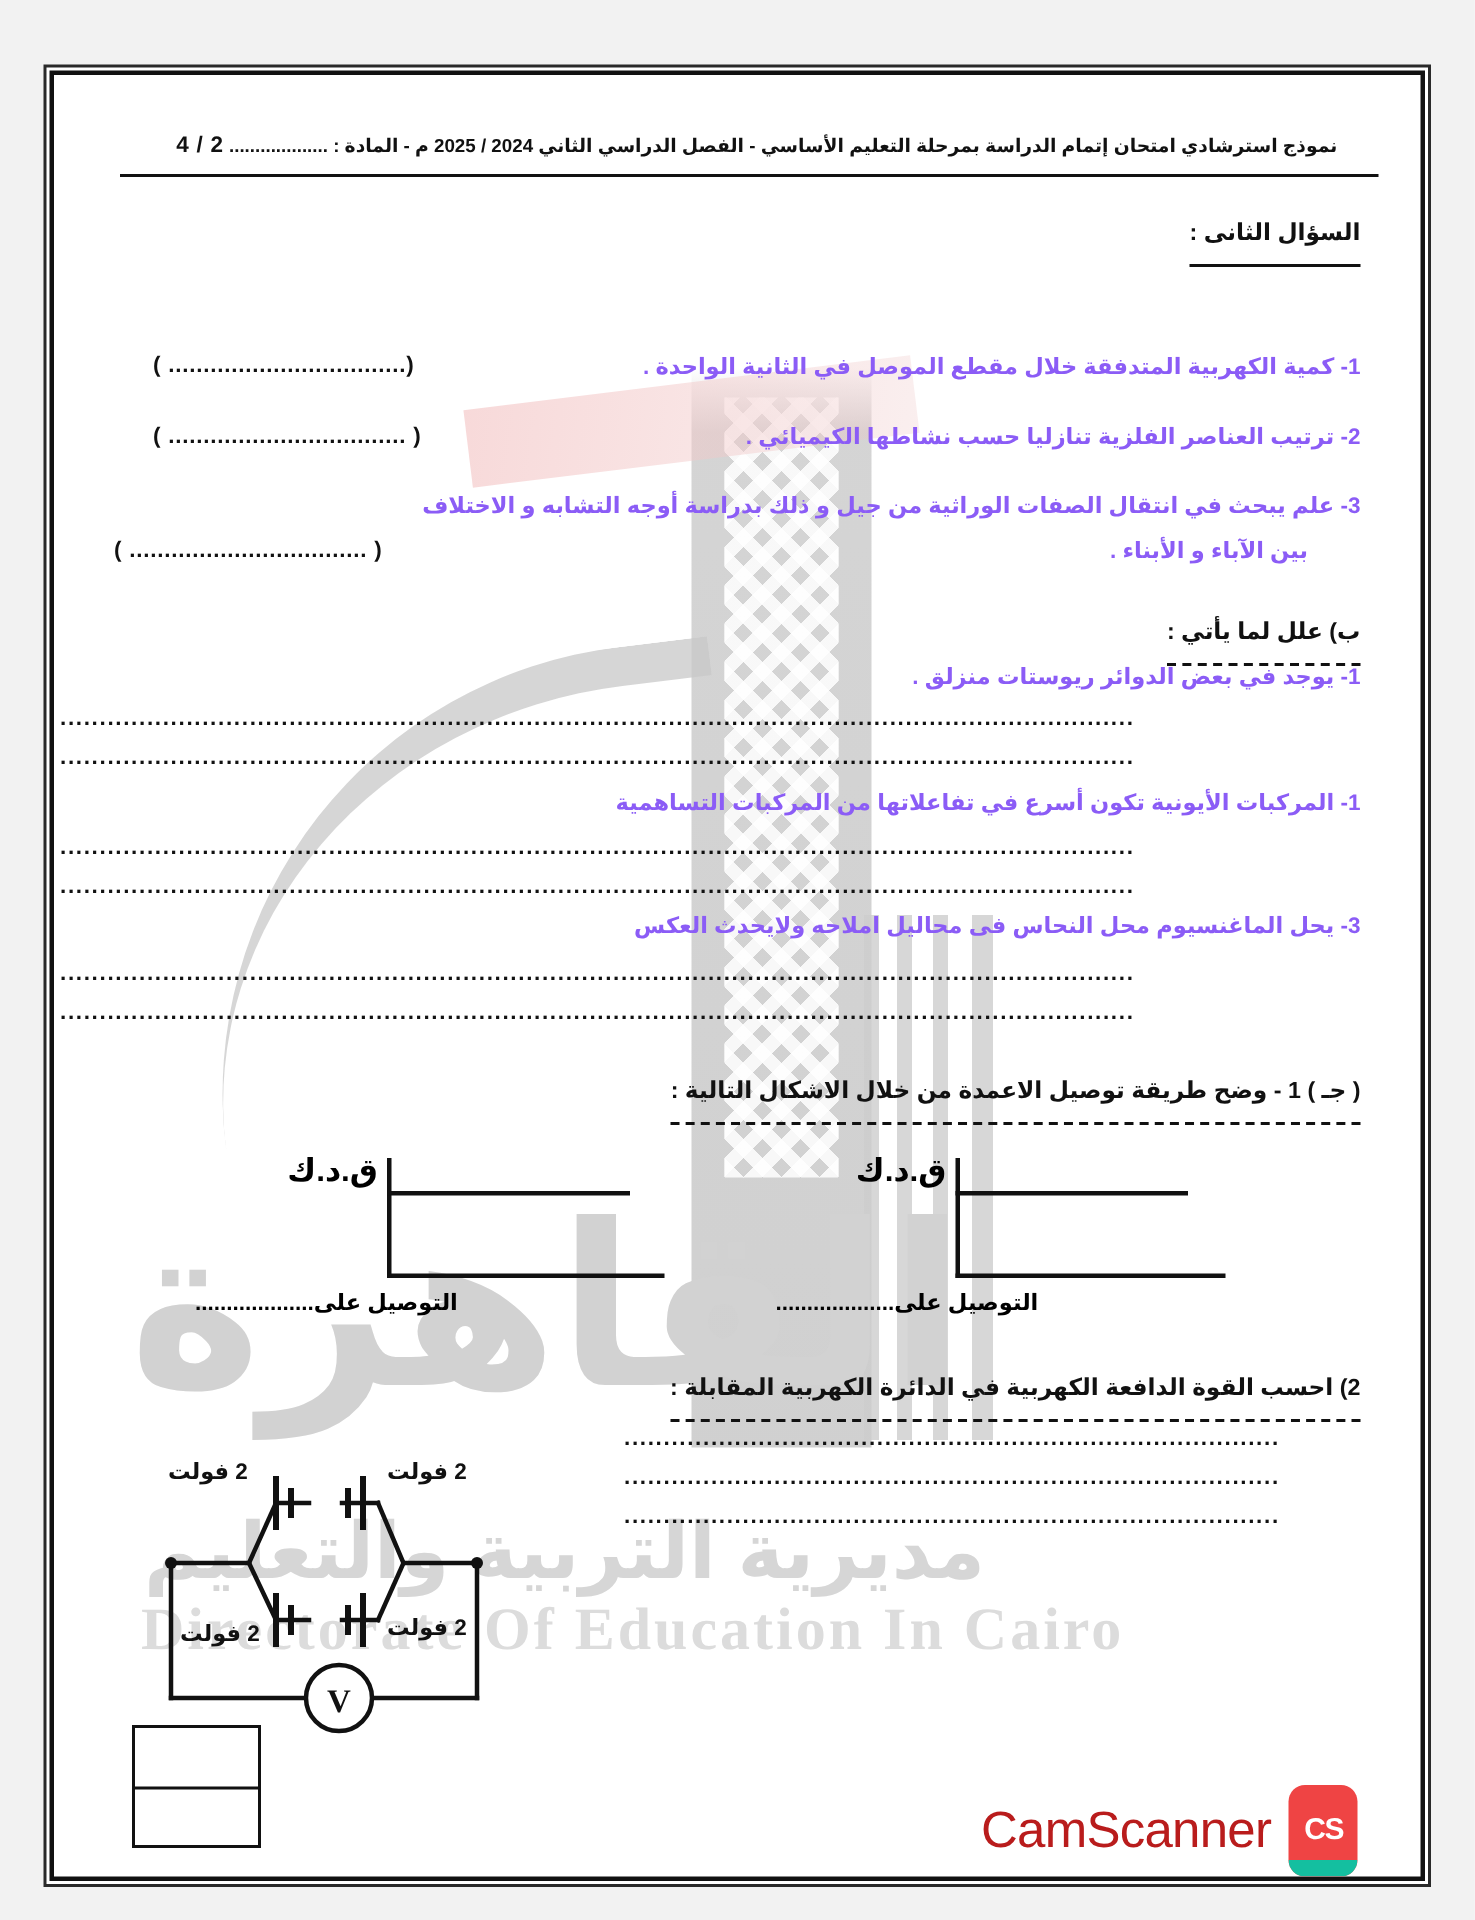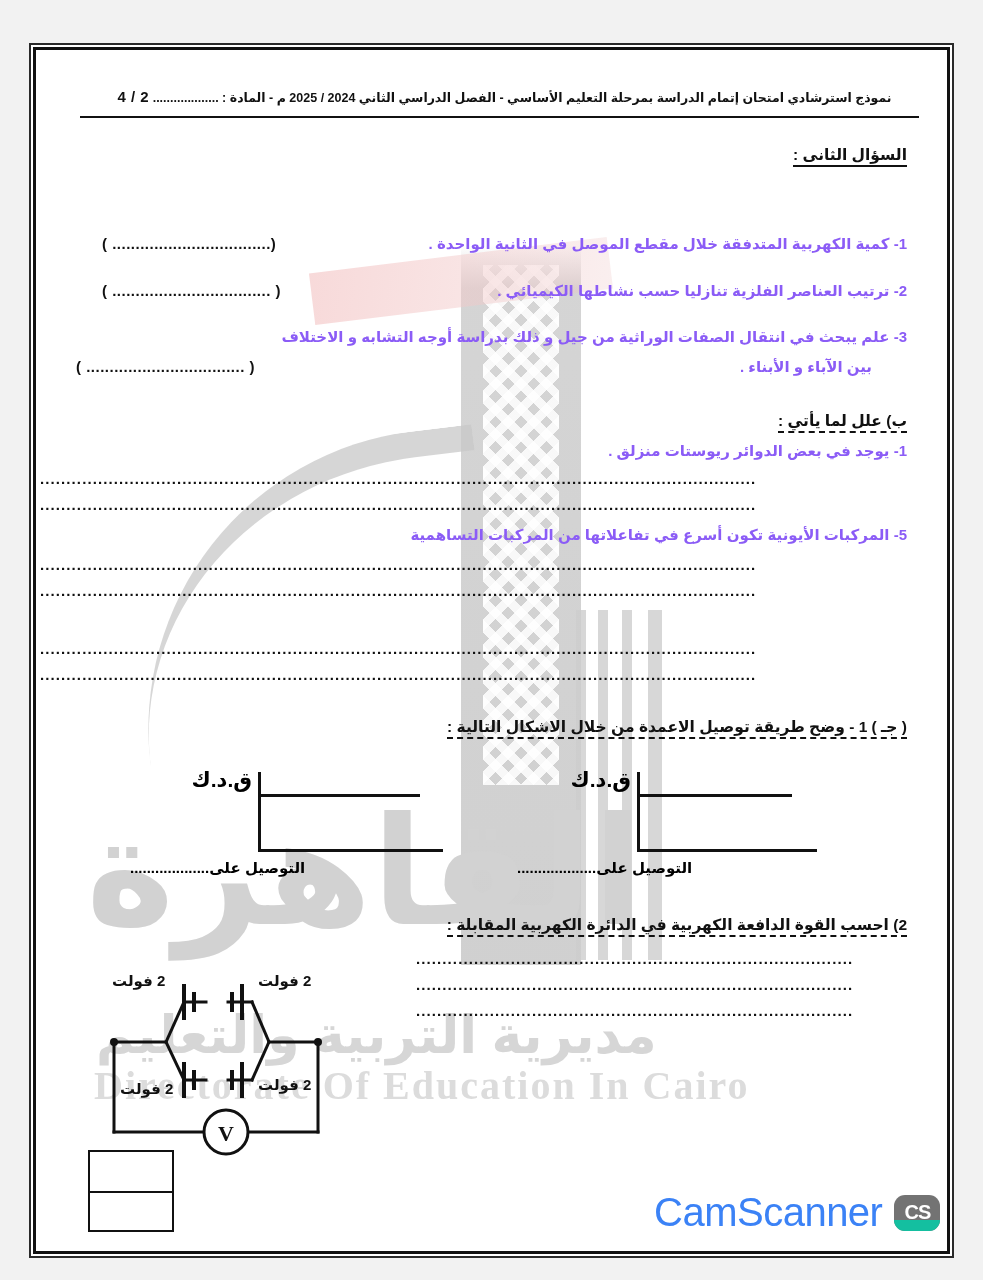--- a/index.html
+++ b/index.html
@@ -147,21 +147,21 @@
 
   
   .q-head {
     position: absolute;
     font-size: 15.5px;
     font-weight: bold;
     color: #111;
     direction: rtl;
     white-space: nowrap;
     border-bottom: 2px solid #111;
-    padding-bottom: 1px;
+    padding-bottom: 11px;
   }
   .q-head.dashed { border-bottom: 2px dashed #111; }
 
   .q-text {
     position: absolute;
     font-size: 15px;
     font-weight: bold;
     color: #8b5cf6;
     direction: rtl;
     white-space: nowrap;
@@ -255,44 +255,44 @@
   
   #camscanner {
     position: absolute;
     left: 618px;
     top: 1140px;
     display: flex;
     align-items: center;
     gap: 12px;
   }
   #cs-logo {
-    width: 46px; height: 36px;
+    width: 46px; height: 61px;
     border-radius: 11px;
-    background: #737373;
+    background: #ef4444;
     position: relative;
     overflow: hidden;
     display: flex; align-items: center; justify-content: center;
   }
   #cs-logo:after {
     content: "";
     position: absolute;
     left: 0; right: 0; bottom: 0; height: 11px;
     background: #14bfa0;
   }
   #cs-logo span {
     color: #fff;
     font-size: 20px;
     font-weight: bold;
     letter-spacing: -1px;
     z-index: 2;
     font-family: "Liberation Sans", sans-serif;
   }
   #cs-text {
-    font-size: 40px;
-    color: #3b82f6;
+    font-size: 34px;
+    color: #b91c1c;
     font-family: "Liberation Sans", sans-serif;
     letter-spacing: -.5px;
     direction: ltr;
   }
 </style>
 </head>
 <body>
 
 <div id="page">
 
@@ -328,24 +328,25 @@
       <div class="q-text" style="right:40px; top:278px;">3- علم يبحث في انتقال الصفات الوراثية من جيل و ذلك بدراسة أوجه التشابه و الاختلاف</div>
       <div class="q-text" style="right:75px; top:308px;">بين الآباء و الأبناء .</div>
       <div class="ans-paren" style="left:40px; top:308px;">( .................................. )</div>
 
       <div class="q-head dashed" style="right:40px; top:362px;">ب) علل لما يأتي :</div>
 
       <div class="q-text" style="right:40px; top:392px;">1- يوجد في بعض الدوائر ريوستات منزلق .</div>
       <div class="dotline" style="left:4px; right:4px; top:420px;">........................................................................................................................................</div>
       <div class="dotline" style="left:4px; right:4px; top:446px;">........................................................................................................................................</div>
 
-      <div class="q-text" style="right:40px; top:476px;">5- المركبات الأيونية تكون أسرع في تفاعلاتها من المركبات التساهمية</div>
+      <div class="q-text" style="right:40px; top:476px;">1- المركبات الأيونية تكون أسرع في تفاعلاتها من المركبات التساهمية</div>
       <div class="dotline" style="left:4px; right:4px; top:506px;">........................................................................................................................................</div>
       <div class="dotline" style="left:4px; right:4px; top:532px;">........................................................................................................................................</div>
 
+      <div class="q-text" style="right:40px; top:558px;">3- يحل الماغنسيوم محل النحاس فى محاليل املاحه ولايحدث  العكس</div>
       <div class="dotline" style="left:4px; right:4px; top:590px;">........................................................................................................................................</div>
       <div class="dotline" style="left:4px; right:4px; top:616px;">........................................................................................................................................</div>
 
       <div class="q-head dashed" style="right:40px; top:668px;">( جـ ) 1 - وضح طريقة توصيل الاعمدة من خلال الاشكال التالية :</div>
 
       <div class="graph" style="right:130px; top:722px; width:180px; height:80px;">
         <div class="axes"></div>
         <div class="curve" style="width:155px;"></div>
         <div class="ylab">ق.د.ك</div>
         <div class="xlab" style="left:-120px;">التوصيل على...................</div>

